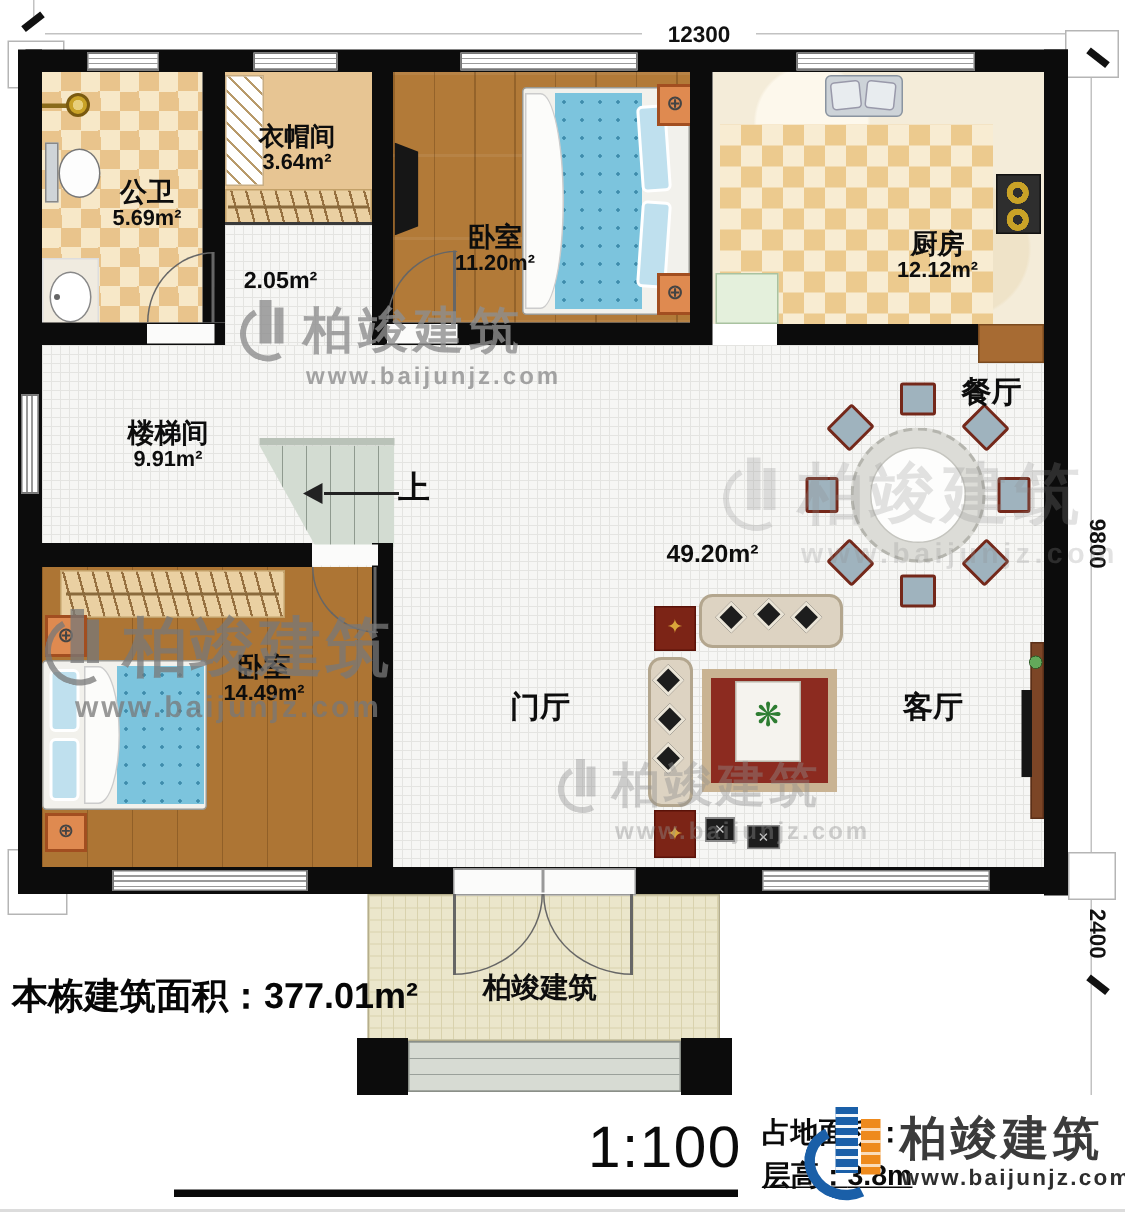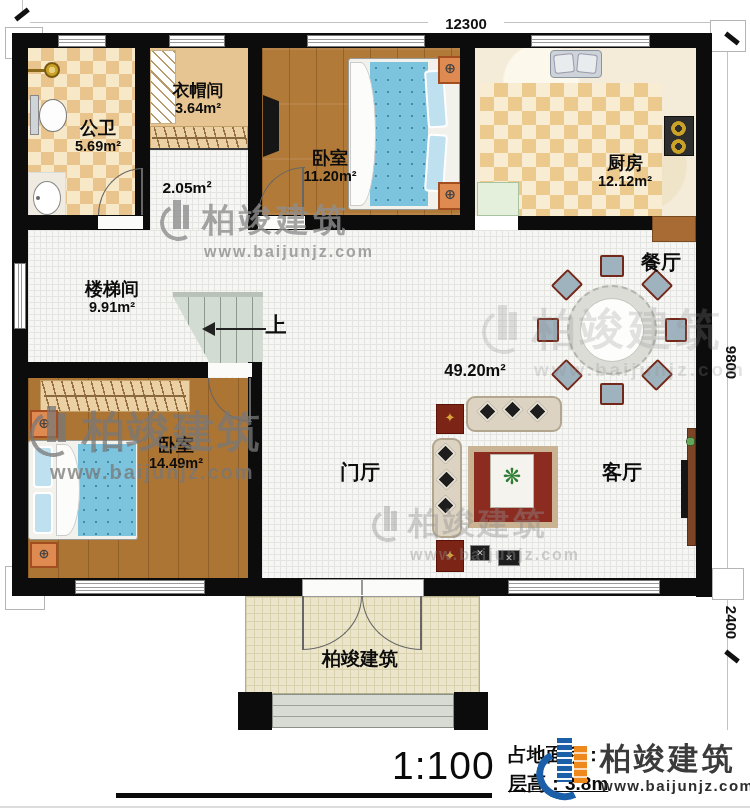--- a/index.html
+++ b/index.html
@@ -300,20 +300,23 @@
       <span class="wmglyph" style="width:36px;height:36px;">
           <span class="c"></span>
           <span class="b1"></span>
           <span class="b2"></span>
         </span>
       <span style="font-size:32px;letter-spacing:3px;">柏竣建筑</span>
     </div>
     <div class="url" style="font-size:16px;letter-spacing:2px;margin-left:38px;">www.baijunjz.com</div>
   </div>
 
+  <div class="info" style="top:648px;">
+    <span>本栋建筑面积：</span><span>377.01m²</span>
+  </div>
 
   <div class="tb-scale">1:100</div>
   <div class="tb-rule"></div>
   <div class="tb-small" style="left:508px;top:742px;">占地面积：</div>
   <div class="tb-small" style="left:508px;top:771px;text-decoration:underline;">
     <span>层高：</span><span>3.8m</span>
   </div>
   <div class="logo">
     <span class="swoosh"></span>
     <span class="b1"></span>

